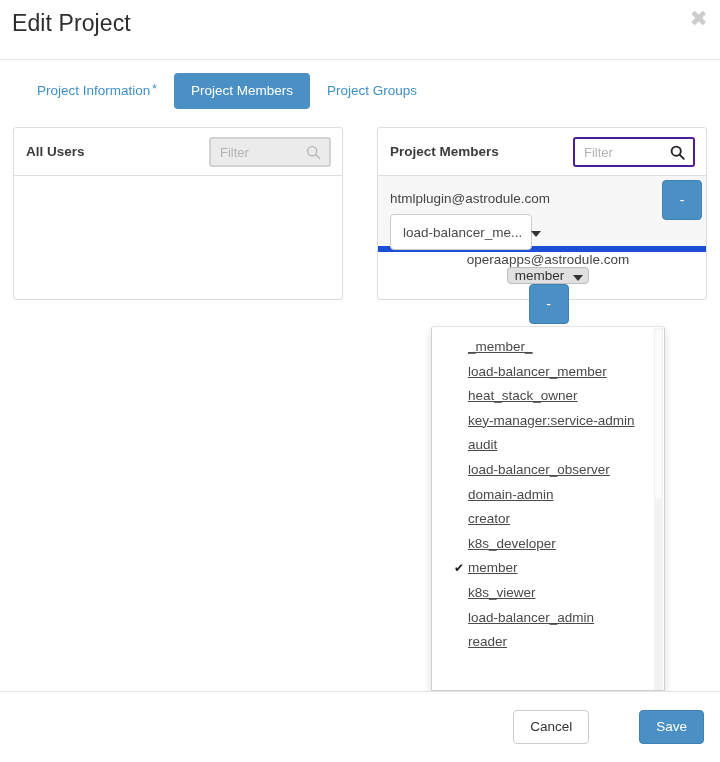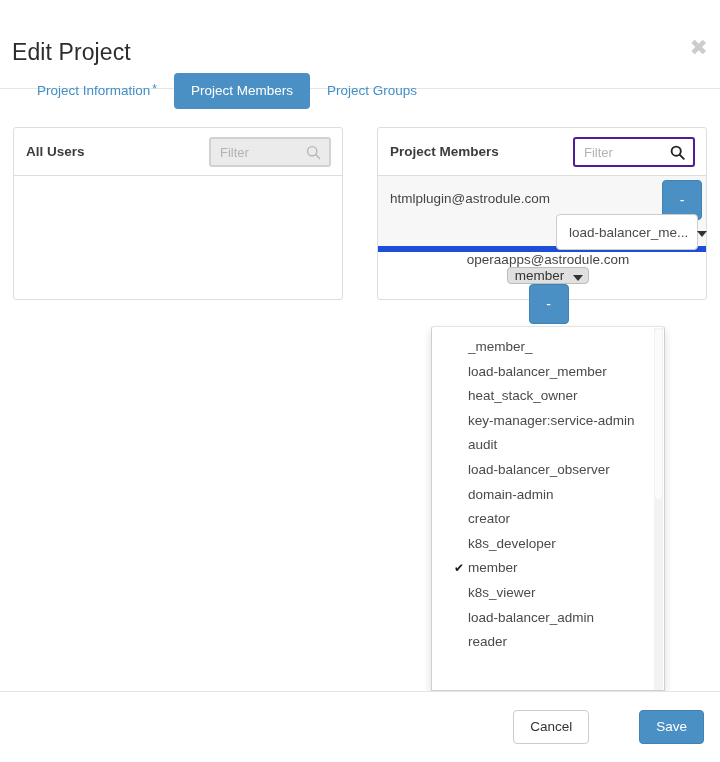--- a/index.html
+++ b/index.html
@@ -16,21 +16,20 @@
     overflow: hidden;
     position: relative;
   }
 
   
   .modal-header {
     position: relative;
     height: 60px;
     border-bottom: 1px solid #e5e5e5;
     box-sizing: border-box;
-    margin-top: 29px;
   }
   .modal-title {
     position: absolute;
     left: 12px;
     top: 10px;
     font-size: 23px;
     font-weight: 400;
     color: #2d2d2d;
     letter-spacing: 0.1px;
   }
@@ -214,21 +213,21 @@
     border-left: 5px solid transparent;
     border-right: 5px solid transparent;
     border-top: 6px solid #333333;
     margin-left: 9px;
     position: relative;
     top: 2px;
   }
   .role-wrap-first {
     width: 100%;
     display: flex;
-    justify-content: flex-end;
+    justify-content: flex-start;
     padding-right: 8px;
     box-sizing: border-box;
     margin-top: -6px;
   }
   .minus-btn {
     width: 40px;
     height: 40px;
     background: #4a90c4;
     border: 1px solid #3f82b4;
     border-radius: 4px;
@@ -265,20 +264,21 @@
   }
   .dd-item {
     position: relative;
     height: 24.6px;
     line-height: 24.6px;
     font-size: 13.5px;
     color: #4a4a4a;
     padding-left: 36px;
     white-space: nowrap;
     cursor: pointer;
+    text-decoration: underline;
   }
   .dd-check {
     position: absolute;
     left: 22px;
     top: 0;
     font-size: 12px;
     color: #1a1a1a;
     font-family: "DejaVu Sans", sans-serif;
   }
   .dd-scrollbar {

